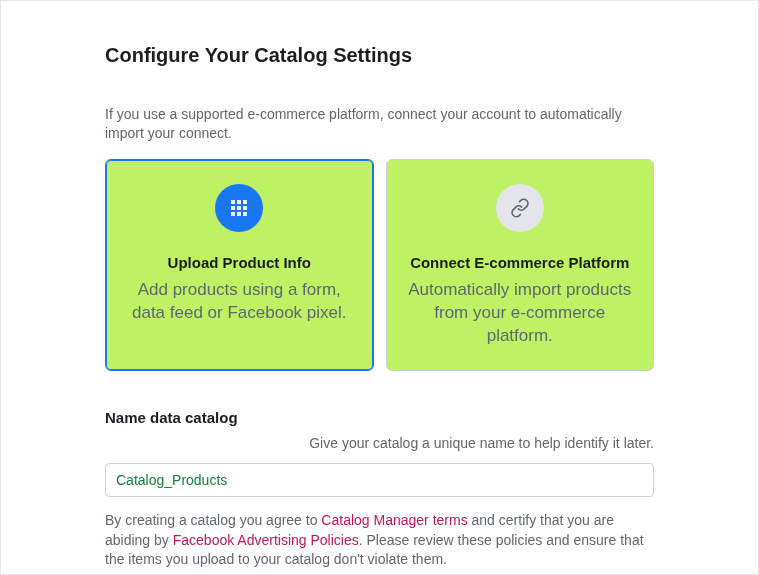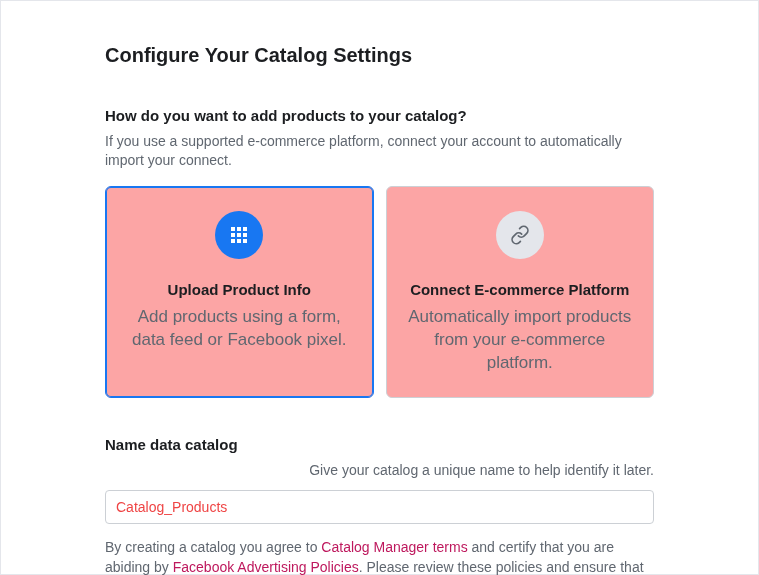--- a/index.html
+++ b/index.html
@@ -45,21 +45,21 @@
       gap: 12px;
       margin-bottom: 36px;
     }
     .card {
       flex: 1;
       border: 1px solid #ccd0d5;
       border-radius: 6px;
       padding: 24px 18px 22px 18px;
       text-align: center;
       cursor: pointer;
-      background: #fca5a5;
+      background: #bef264;
     }
     .card.selected {
       border: 1px solid #1877f2;
       box-shadow: 0 0 0 1px #1877f2 inset;
     }
     .icon-circle {
       width: 48px;
       height: 48px;
       border-radius: 50%;
       margin: 0 auto 20px auto;
@@ -96,21 +96,21 @@
       margin-bottom: 10px;
       text-align: right;
     }
     .text-input {
       width: 100%;
       border: 1px solid #ccd0d5;
       border-radius: 4px;
       padding: 8px 10px;
       font-size: 14px;
       font-family: inherit;
-      color: #ef4444;
+      color: #15803d;
       outline: none;
     }
     .terms {
       margin-top: 14px;
       font-size: 14px;
       color: #606770;
       line-height: 1.4;
     }
     .link {
       color: #be185d;
@@ -119,21 +119,20 @@
     }
   </style>
 </head>
 <body>
 
 <div class="container">
 
   <h1 class="page-title">Configure Your Catalog Settings</h1>
 
   <div>
-    <div class="section-heading">How do you want to add products to your catalog?</div>
     <div class="section-sub">If you use a supported e-commerce platform, connect your account to automatically import your connect.</div>
 
     <div class="card-row">
 
       <div class="card selected">
         <div class="icon-circle blue">
           <svg width="20" height="20" viewBox="0 0 20 20" fill="none">
             <rect x="2" y="2" width="4" height="4" fill="#fff"></rect>
             <rect x="8" y="2" width="4" height="4" fill="#fff"></rect>
             <rect x="14" y="2" width="4" height="4" fill="#fff"></rect>

